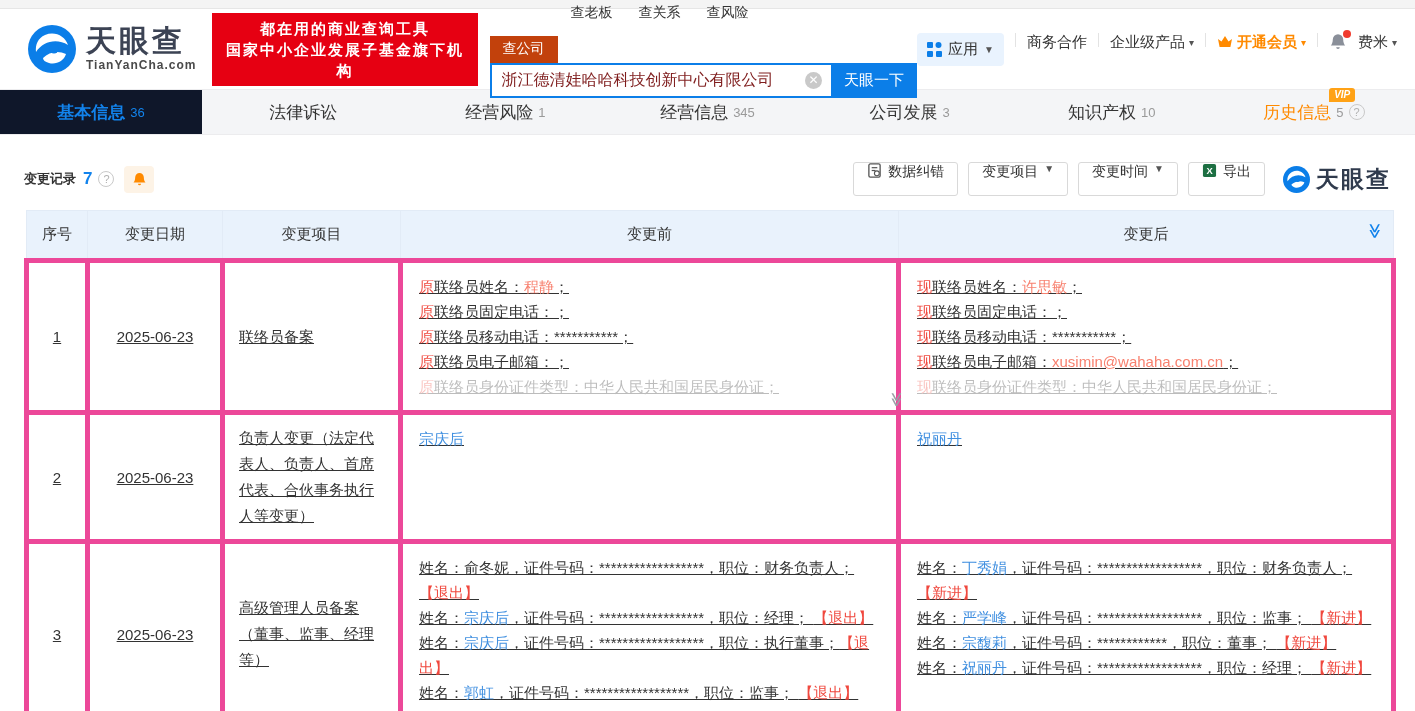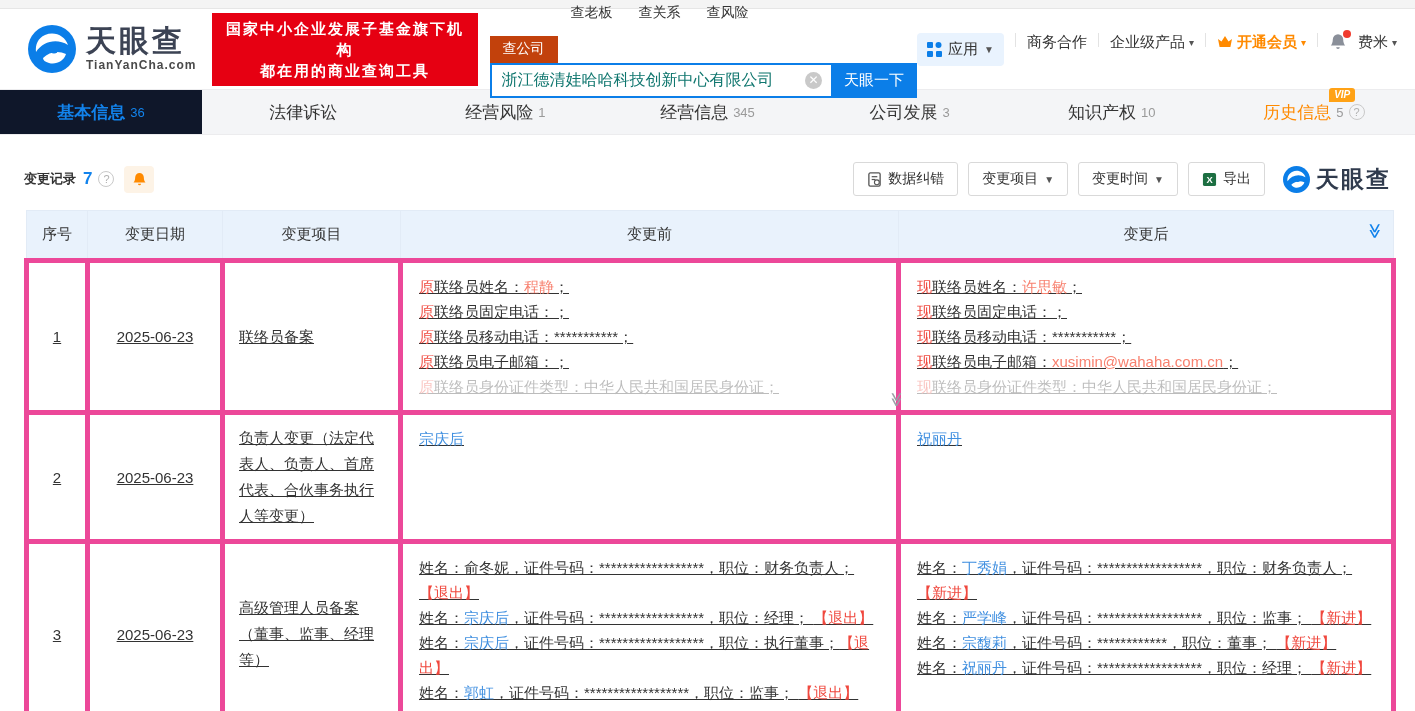--- a/index.html
+++ b/index.html
@@ -17,21 +17,21 @@
   .logo-name { font-size:30px; font-weight:bold; color:#3c4354; letter-spacing:3px; line-height:30px; }
   .logo-domain { font-size:12px; color:#4a4a4a; font-weight:bold; letter-spacing:1px; margin-top:2px; }
   .slogan { margin-left:16px; background:#e60012; color:#fff; padding:5px 12px; font-size:15px; font-weight:bold; line-height:21px; letter-spacing:2px; text-align:center; }
 
   .search-block { margin-left:12px; width:452px; }
   .search-tabs { display:flex; font-size:14px; }
   .search-tab { padding:4px 13px 5px; color:#333; cursor:pointer; }
   .search-tab.active { background:#c2410c; color:#fff; font-weight:normal;margin-top:36px; }
   .search-bar { display:flex; }
   .search-input-wrap { position:relative; flex:1; }
-  .search-input { width:100%; height:35px; border:2px solid #0b7ee8; border-right:none; padding:0 34px 0 10px; font-size:16px; color:#0f766e; outline:none; font-family:inherit; }
+  .search-input { width:100%; height:35px; border:2px solid #0b7ee8; border-right:none; padding:0 34px 0 10px; font-size:16px; color:#7f1d1d; outline:none; font-family:inherit; }
   .clear-ic { position:absolute; right:9px; top:9px; width:17px; height:17px; border-radius:50%; background:#c9c9c9; color:#fff; font-size:12px; line-height:17px; text-align:center; cursor:pointer; }
   .search-btn { width:86px; height:35px; background:#0b7ee8; color:#fff; font-size:15px; border:none; cursor:pointer; font-family:inherit; }
 
   .top-nav { margin-left:auto; display:flex; align-items:flex-start; font-size:15px; color:#333; gap:11px; white-space:nowrap; }
   .sep { width:1px; height:14px; background:#e3e3e3; }
   .app-chip { background:#e9f3fe; border-radius:4px; padding:7px 10px; display:flex; align-items:center; gap:6px; cursor:pointer; }
   .caret { font-size:10px; color:#555; }
   .caret.or { color:#ff8a00; }
   .nav-item { cursor:pointer; display:flex; align-items:center; gap:4px; }
   .vip-link { color:#ff8a00; font-weight:bold; }
@@ -49,21 +49,21 @@
   .vipbadge { position:absolute; top:-13px; right:-24px; background:#ffa216; color:#fff; font-size:10px; font-style:italic; font-weight:bold; padding:1px 5px 2px; border-radius:3px 3px 3px 0; }
   .helpc { width:16px; height:16px; border:1px solid #c9c9c9; border-radius:50%; color:#b0b0b0; font-size:11px; line-height:14px; text-align:center; display:inline-block; }
 
   
   .section-bar { margin:27px 24px 14px; display:flex; align-items:center; }
   .sec-title { font-size:13px; font-weight:bold; color:#333; }
   .sec-count { color:#1283ec; font-size:17px; font-weight:bold; margin-left:7px; }
   .sec-help { margin-left:6px; }
   .bell-chip { margin-left:10px; width:30px; height:27px; background:#fdf3e6; border-radius:4px; display:flex; align-items:center; justify-content:center; cursor:pointer; }
   .sec-actions { margin-left:auto; display:flex; align-items:center; gap:10px; }
-  .act-btn { height:34px; padding:0 13px; background:#fff; border:1px solid #d9d9d9; border-radius:3px; font-size:14px; color:#333; display:flex; align-items:center; gap:6px; cursor:pointer; font-family:inherit; }
+  .act-btn { height:34px; padding:0 13px; background:#fff; border:1px solid #d9d9d9; border-radius:3px; font-size:14px; color:#333; display:flex; gap:6px; cursor:pointer; font-family:inherit; }
   .wm-logo { display:flex; align-items:center; gap:6px; margin-left:8px; }
   .wm-swirl { width:27px; height:27px; }
   .wm-name { font-size:23px; font-weight:bold; color:#303b4d; letter-spacing:2px; }
 
   
   .tbl-wrap { margin:0 24px; }
   table { width:1367px; border-collapse:collapse; table-layout:fixed; }
   col.c-no{width:61px;} col.c-date{width:135px;} col.c-item{width:178px;} col.c-pre{width:498px;} col.c-post{width:495px;}
   thead th { background:#e9f2fc; height:50px; font-weight:normal; font-size:15px; color:#333; border:1px solid #e2ebf6; position:relative; }
   tbody td { border:5px solid #ec4899; font-size:15px; vertical-align:middle;text-decoration:underline; }
@@ -94,22 +94,22 @@
         <path d="M8 27c7-11 21-14 32-7-3-9-13-14-23-10-7 3-10 10-9 17z" fill="#fff"></path>
         <path d="M15 33c6-6 15-8 23-4-2 7-10 11-17 9-4-1-6-3-6-5z" fill="#fff"></path>
         <circle cx="26" cy="24" r="4.5" fill="#0b7ee8"></circle>
       </svg>
       <div class="logo-txt">
         <div class="logo-name">天眼查</div>
         <div class="logo-domain">TianYanCha.com</div>
       </div>
     </div>
     <div class="slogan">
+      <div>都在用的商业查询工具</div>
       <div>国家中小企业发展子基金旗下机构</div>
-      <div>都在用的商业查询工具</div>
     </div>
 
     <div class="search-block">
       <div class="search-tabs">
         <span class="search-tab active">查公司</span>
         <span class="search-tab">查老板</span>
         <span class="search-tab">查关系</span>
         <span class="search-tab">查风险</span>
       </div>
       <div class="search-bar">

